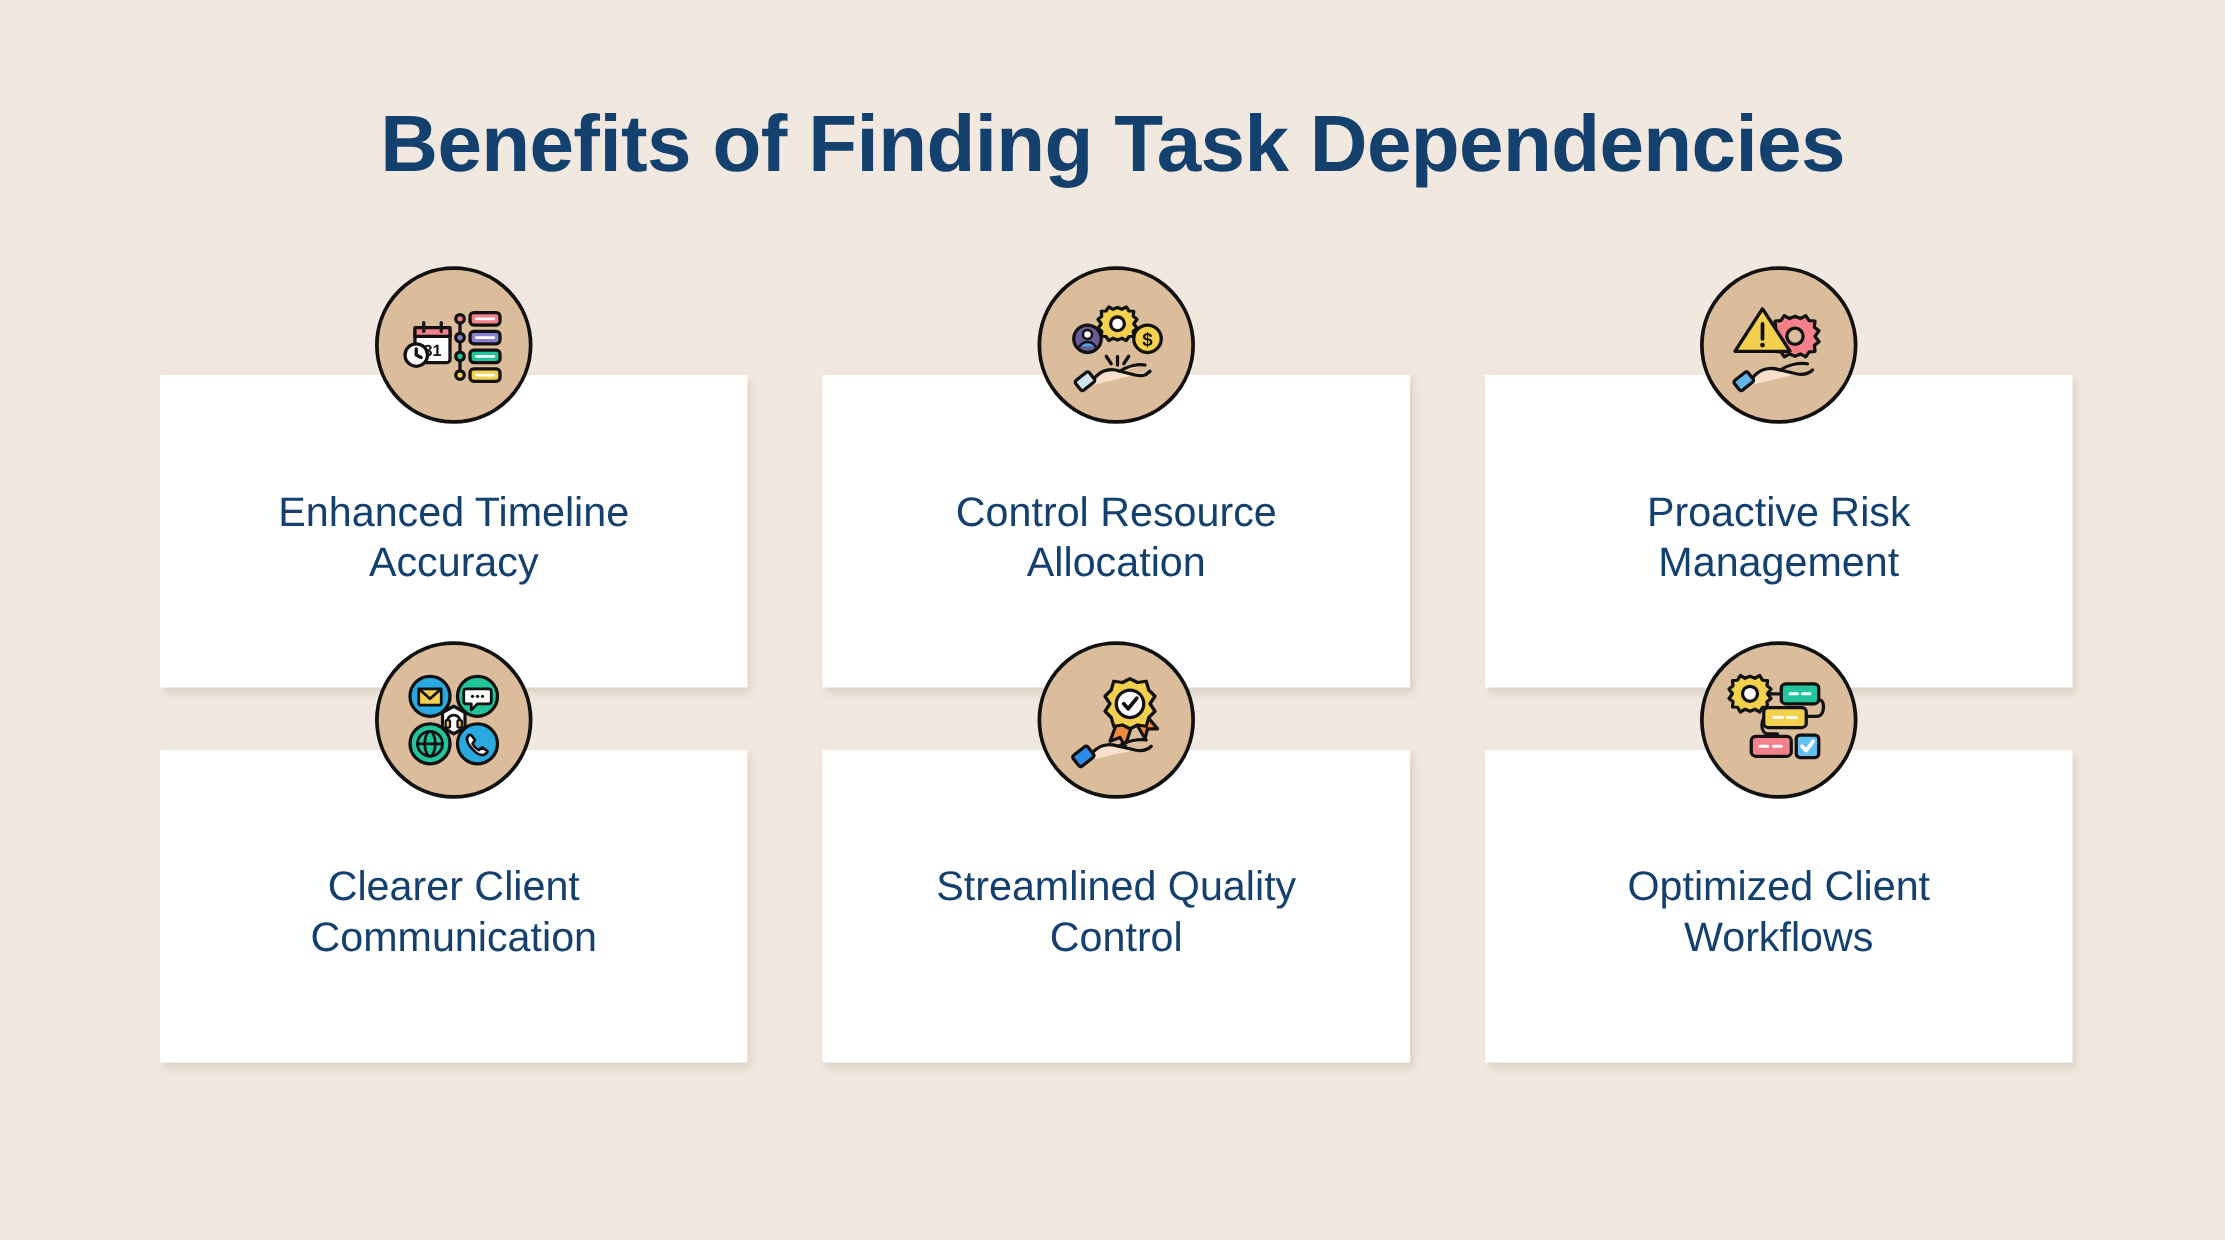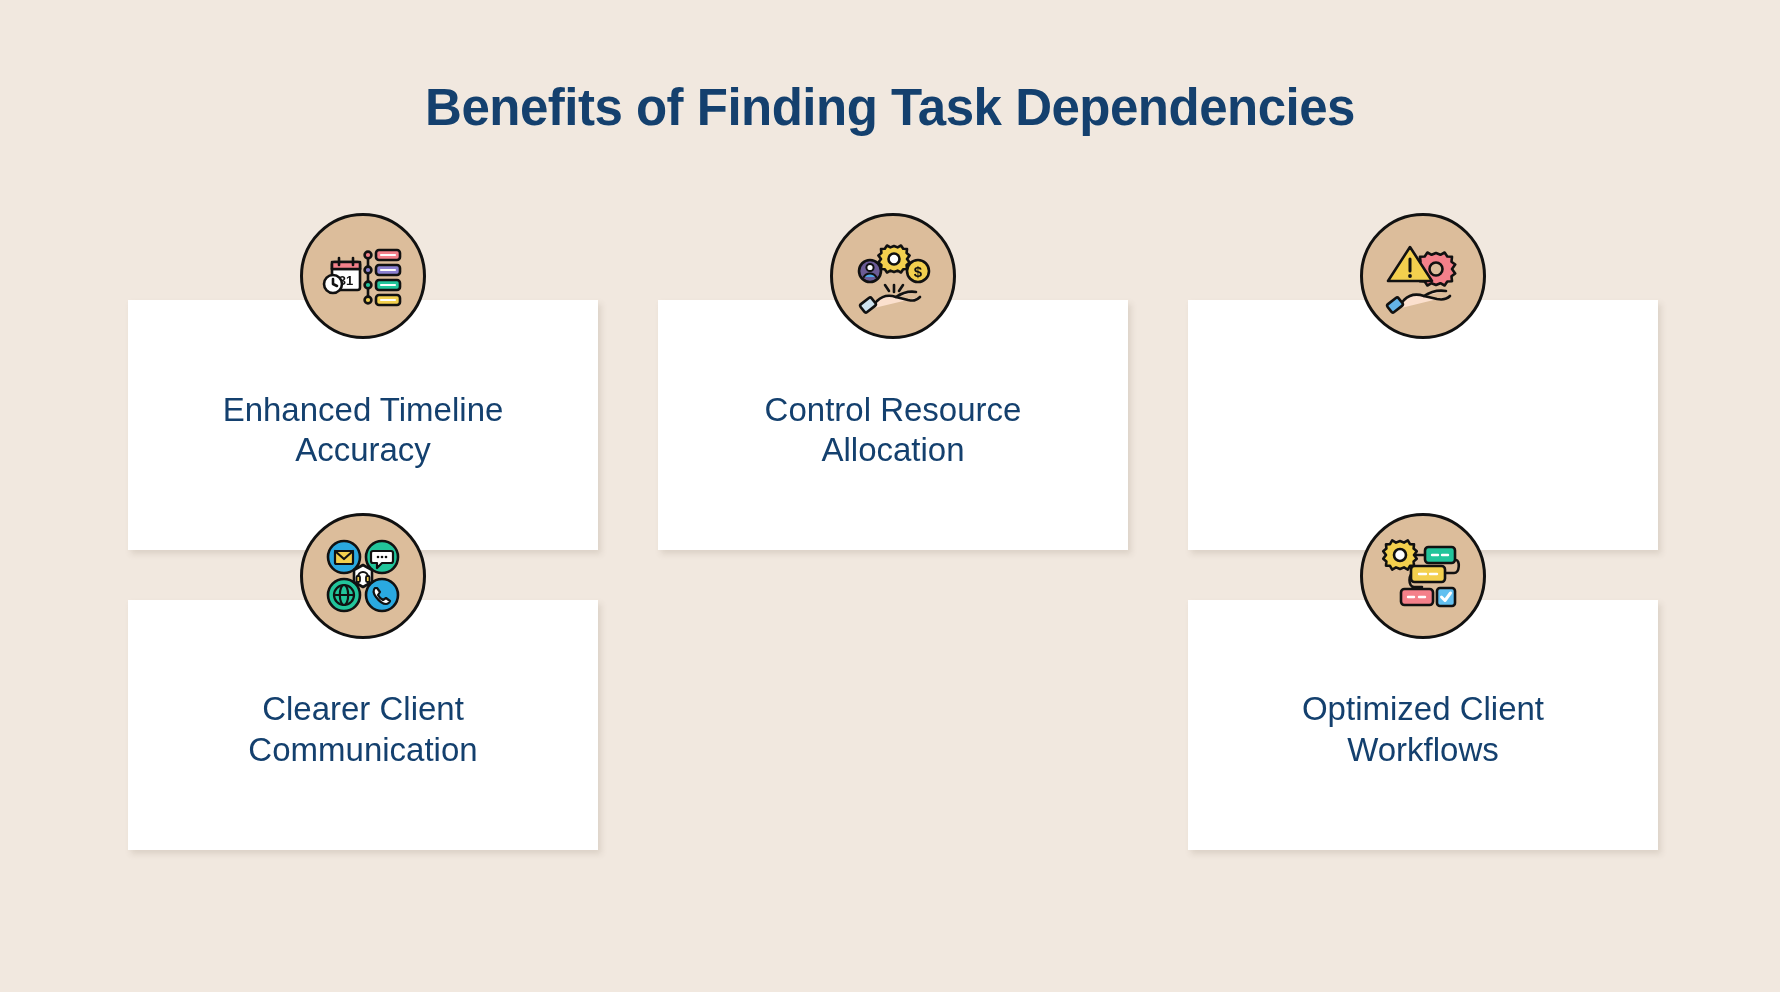--- a/index.html
+++ b/index.html
@@ -12,21 +12,21 @@
   .slide {
     position:relative;
     width:1780px; height:992px;
     background:#f1e8df;
   }
 
   .title {
     position:absolute;
     top:78px; left:0; right:0;
     text-align:center;
-    font-size:51px;
+    font-size:64px;
     font-weight:bold;
     color:#14406e;
     letter-spacing:-0.5px;
   }
 
   .grid {
     position:absolute;
     top:300px; left:128px;
     width:1530px;
   }
@@ -171,20 +171,21 @@
                 <path d="M30 14 L52 48 L8 48 Z" fill="#f3d04e"></path>
                 <line x1="30" y1="26" x2="30" y2="38" stroke-width="3"></line>
                 <circle cx="30" cy="43" r="1.9" fill="#111" stroke="none"></circle>
 
                 <path d="M17 76 L24 67 C30 61 38 61 44 63 L57 66 C62 67 66 67 70 63" fill="#fbe0ce"></path>
                 <path d="M44 63 C50 59 59 57 66 58" fill="#fbe0ce"></path>
                 <rect x="8" y="67" width="14" height="10" rx="2" transform="rotate(-38 15 72)" fill="#63b4e8"></rect>
               </g>
             </svg>
           </div>
+          <div class="card-label">Proactive Risk Management</div>
         </div>
       </div>
 
     </div>
 
     <div class="row row2">
 
       <div class="cell">
         <div class="card">
           <div class="icon-circle">
@@ -213,20 +214,44 @@
                 <path d="M38 44 a5 5 0 0 1 10 0" stroke-width="2.2"></path>
                 <rect x="36.5" y="43" width="3.5" height="6" rx="1.2" fill="#f3d04e" stroke-width="1.8"></rect>
                 <rect x="46" y="43" width="3.5" height="6" rx="1.2" fill="#f3d04e" stroke-width="1.8"></rect>
               </g>
             </svg>
           </div>
           <div class="card-label">Clearer Client Communication</div>
         </div>
       </div>
 
+      <div class="cell">
+        <div class="card">
+          <div class="icon-circle">
+            <svg width="86" height="86" viewBox="0 0 86 86">
+              <g stroke="#111" stroke-width="2.6" stroke-linejoin="round" stroke-linecap="round" fill="none">
+
+                <path d="M44 44 L38 60 L46 57 L50 64 L56 46 Z" fill="#f08a3c"></path>
+                <path d="M58 44 L66 58 L68 50 L76 50 L66 38 Z" fill="#f08a3c"></path>
+
+                <g transform="translate(54,30)">
+                  <path d="M0 -20 L6 -17 L13 -18 L15 -11 L20 -6 L16 0 L20 6 L15 11 L13 18 L6 17 L0 20 L-6 17 L-13 18 L-15 11 L-20 6 L-16 0 L-20 -6 L-15 -11 L-13 -18 L-6 -17 Z" fill="#f3d04e"></path>
+                  <circle cx="0" cy="0" r="11" fill="#fff"></circle>
+                  <path d="M-5 0 L-1.5 4 L5.5 -4.5" stroke-width="3"></path>
+                </g>
+
+                <path d="M18 76 L25 68 C31 62 39 62 45 64 L58 67 C63 68 67 68 71 64" fill="#fbe0ce"></path>
+                <path d="M45 64 C51 60 60 58 67 59" fill="#fbe0ce"></path>
+                <rect x="9" y="67" width="15" height="11" rx="2" transform="rotate(-38 16 72)" fill="#2e8ae6"></rect>
+              </g>
+            </svg>
+          </div>
+          <div class="card-label">Streamlined Quality Control</div>
+        </div>
+      </div>
 
       <div class="cell">
         <div class="card">
           <div class="icon-circle">
             <svg width="86" height="86" viewBox="0 0 86 86">
               <g stroke="#111" stroke-width="2.6" stroke-linejoin="round" stroke-linecap="round" fill="none">
 
                 <path d="M34 22 L45 22"></path>
                 <path d="M76 27 C80 27 80 40 74 40 L34 40 C28 40 28 54 34 54 L42 54"></path>
 

